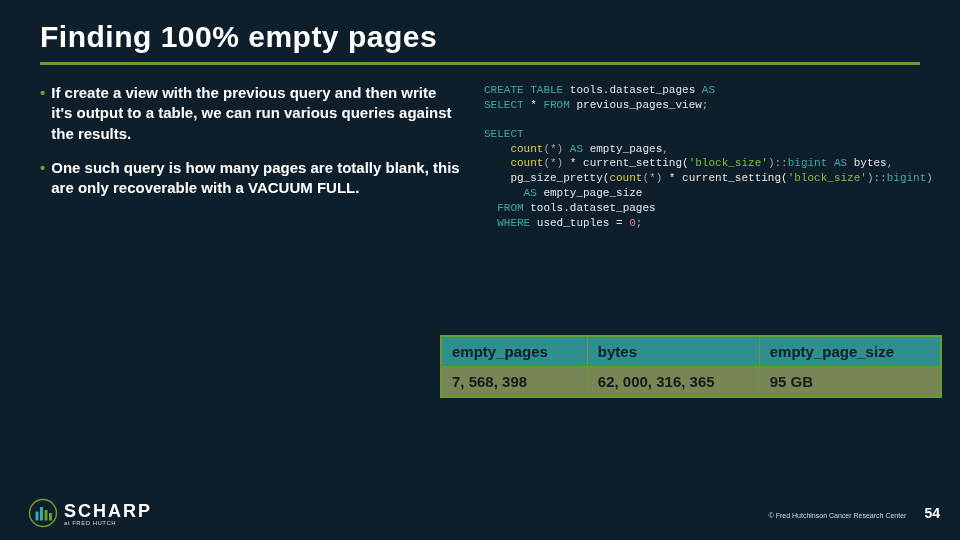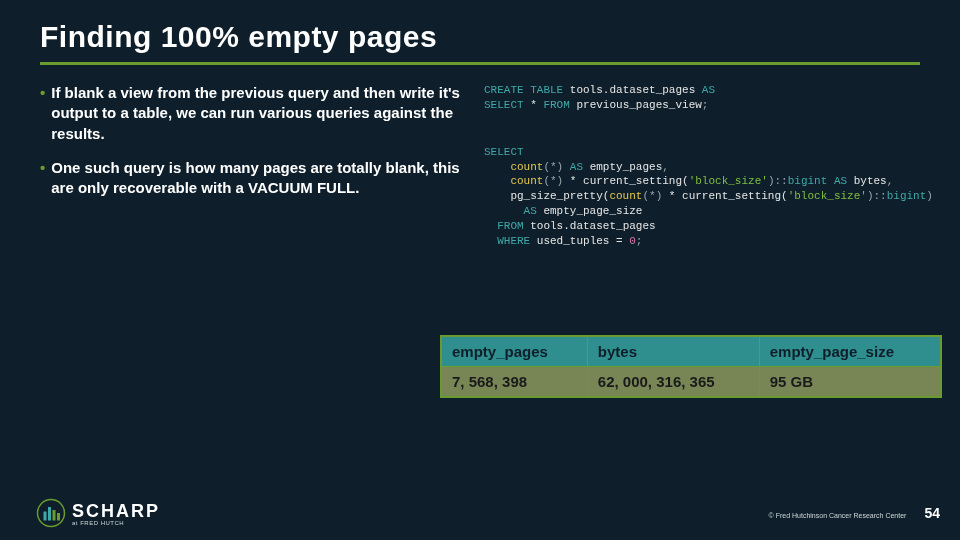--- a/index.html
+++ b/index.html
@@ -103,21 +103,21 @@
 
   .footer {
     position: absolute;
     left: 0;
     right: 0;
     bottom: 0;
     height: 48px;
     display: flex;
     align-items: center;
     justify-content: space-between;
-    padding: 0 20px 6px 36px;
+    padding: 0 20px 6px 28px;
     box-sizing: border-box;
   }
   .logo {
     display: flex;
     align-items: center;
     gap: 6px;
   }
   .logo-mark {
     width: 30px;
     height: 30px;
@@ -152,33 +152,33 @@
 
 <div class="slide">
 
   <h1 class="title">Finding 100% empty pages</h1>
   <hr class="title-rule">
 
   <div class="columns">
     <div class="col-left">
       <div class="bullet">
         <span class="dot">•</span>
-        <span>If blank a view from the previous query and then write it's output to a table, we can run various queries against the results.</span>
+        <span>If create a view with the previous query and then write it's output to a table, we can run various queries against the results.</span>
       </div>
       <div class="bullet">
         <span class="dot">•</span>
         <span>One such query is how many pages are totally blank, this are only recoverable with a VACUUM FULL.</span>
       </div>
     </div>
 
     <div class="col-right">
       <div class="code"><span class="kw-teal">CREATE TABLE</span><span> tools.dataset_pages </span><span class="kw-teal">AS</span>
 <span class="kw-teal">SELECT</span><span> * </span><span class="kw-teal">FROM</span><span> previous_pages_view</span><span class="kw-gray">;</span></div>
 
-      <div class="code" style="margin-top:32px"><span class="kw-teal">SELECT</span>
+      <div class="code" style="margin-top:14px"><span class="kw-teal">SELECT</span>
 <span class="kw-yellow">    count</span><span class="kw-gray">(*)</span><span class="kw-teal"> AS</span><span> empty_pages</span><span class="kw-gray">,</span>
 <span class="kw-yellow">    count</span><span class="kw-gray">(*)</span><span> * current_setting(</span><span class="kw-green">'block_size'</span><span class="kw-gray">)</span><span class="kw-gray">::</span><span class="kw-teal">bigint </span><span class="kw-teal">AS</span><span> bytes</span><span class="kw-gray">,</span>
 <span>    pg_size_pretty(</span><span class="kw-yellow">count</span><span class="kw-gray">(*)</span><span> * current_setting(</span><span class="kw-green">'block_size'</span><span class="kw-gray">)</span><span class="kw-gray">::</span><span class="kw-teal">bigint</span><span class="kw-gray">)</span>
 <span class="kw-teal">      AS</span><span> empty_page_size</span>
 <span class="kw-teal">  FROM</span><span> tools.dataset_pages</span>
 <span class="kw-teal">  WHERE</span><span> used_tuples = </span><span class="kw-pink">0</span><span class="kw-gray">;</span></div>
     </div>
   </div>
 
   <div class="table-wrap">

